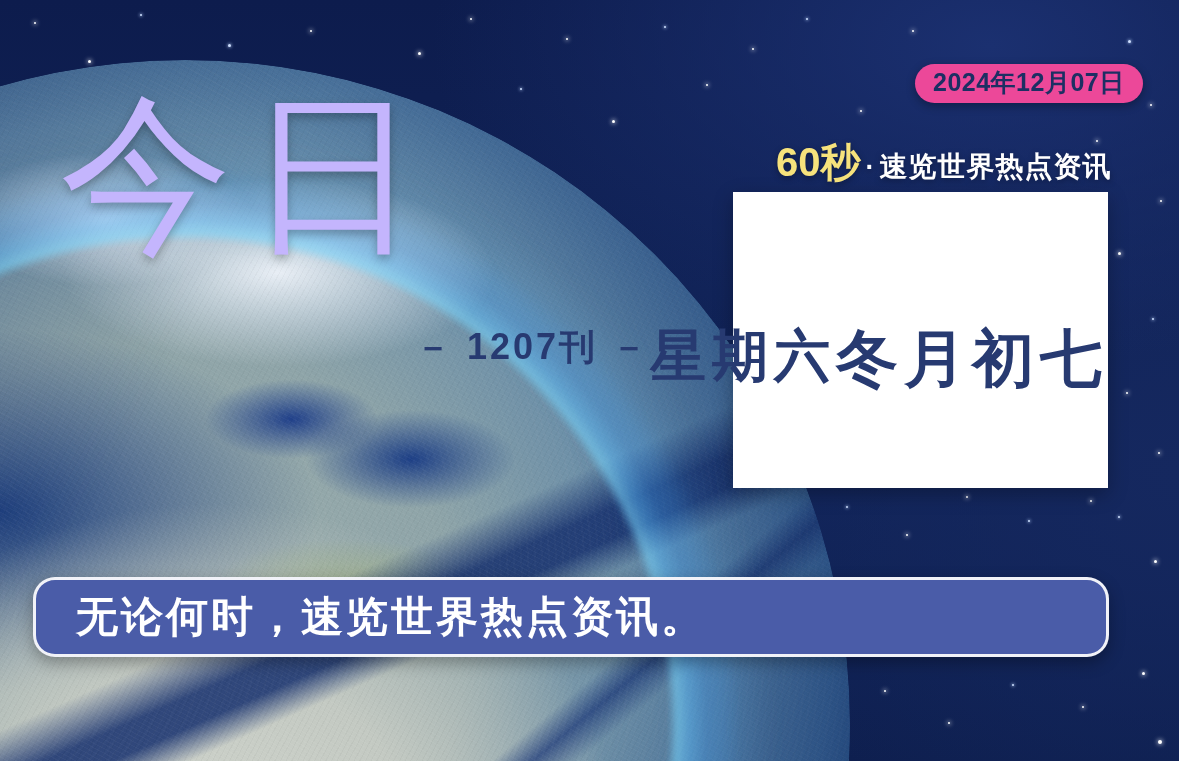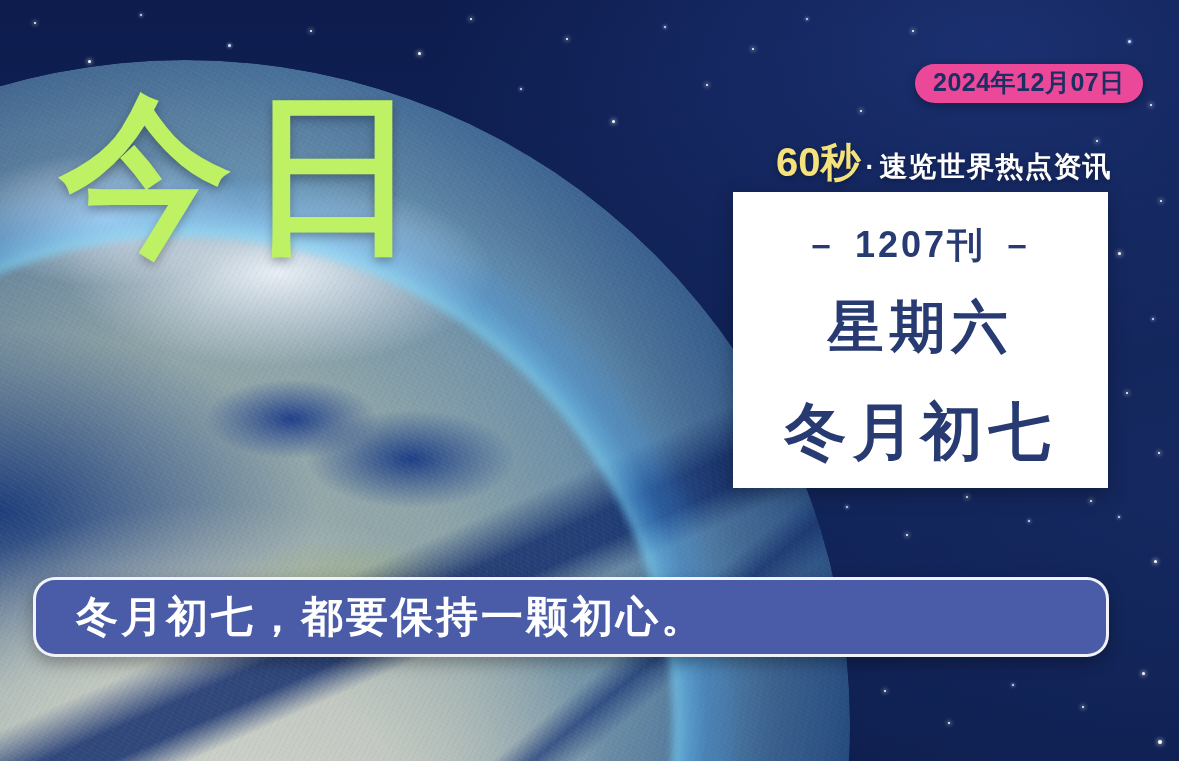--- a/index.html
+++ b/index.html
@@ -105,21 +105,21 @@
     background:#ec4899; border-radius:24px;
     color:#1c2f63; font-size:25px; font-weight:bold;
     letter-spacing:.5px; line-height:1;
     box-shadow:0 3px 10px rgba(0,0,0,.32);
     white-space:nowrap;
   }
 
   
   .brand{ position:absolute; left:60px; top:92px; }
   .brand-line1{
-    font-size:172px; font-weight:bold; color:#bef264;
+    font-size:172px; font-weight:normal; color:#c4b5fd;
     line-height:.96; letter-spacing:16px;
     text-shadow:0 4px 10px rgba(0,0,0,.28);
   }
   .brand-line2{
     font-size:172px; font-weight:bold; color:#ffffff;
     line-height:.96; letter-spacing:8px; margin-top:6px;
     text-shadow:0 4px 12px rgba(10,25,60,.45);
   }
 
   
@@ -139,22 +139,22 @@
   .tagline .secs{ font-size:40px; font-weight:bold; color:#F6E27C; }
   .tagline .dot { font-size:27px; font-weight:bold; color:#ffffff; margin:0 5px; }
   .tagline .txt { font-size:28px; font-weight:bold; color:#ffffff; letter-spacing:1px; }
 
   
   .card{
     position:absolute; left:733px; top:192px;
     width:375px; height:296px;
     background:#ffffff;
     box-shadow:0 6px 18px rgba(0,0,0,.28);
-    display:flex; flex-direction:column;
-    align-items:center; justify-content:center;
+    display:flex; flex-direction:row;
+    align-items:center; justify-content:flex-end;
     padding-top:14px;
     color:#273A71;
   }
   .card-issue{
     font-size:36px; font-weight:bold; letter-spacing:3px;
     white-space:nowrap;
   }
   .card-weekday{
     font-size:56px; font-weight:bold; letter-spacing:6px;
     margin-top:20px; white-space:nowrap;
@@ -257,16 +257,16 @@
     <span class="secs">60秒</span><span class="dot">·</span><span class="txt">速览世界热点资讯</span>
   </div>
 
   <div class="card">
     <div class="card-issue">－ 1207刊 －</div>
     <div class="card-weekday">星期六</div>
     <div class="card-lunar">冬月初七</div>
   </div>
 
   <div class="quote">
-    <div class="quote-text">冬月初七，都要保持一颗初心。</div>
+    <div class="quote-text">无论何时，速览世界热点资讯。</div>
   </div>
 
 </div>
 
 </body></html>

